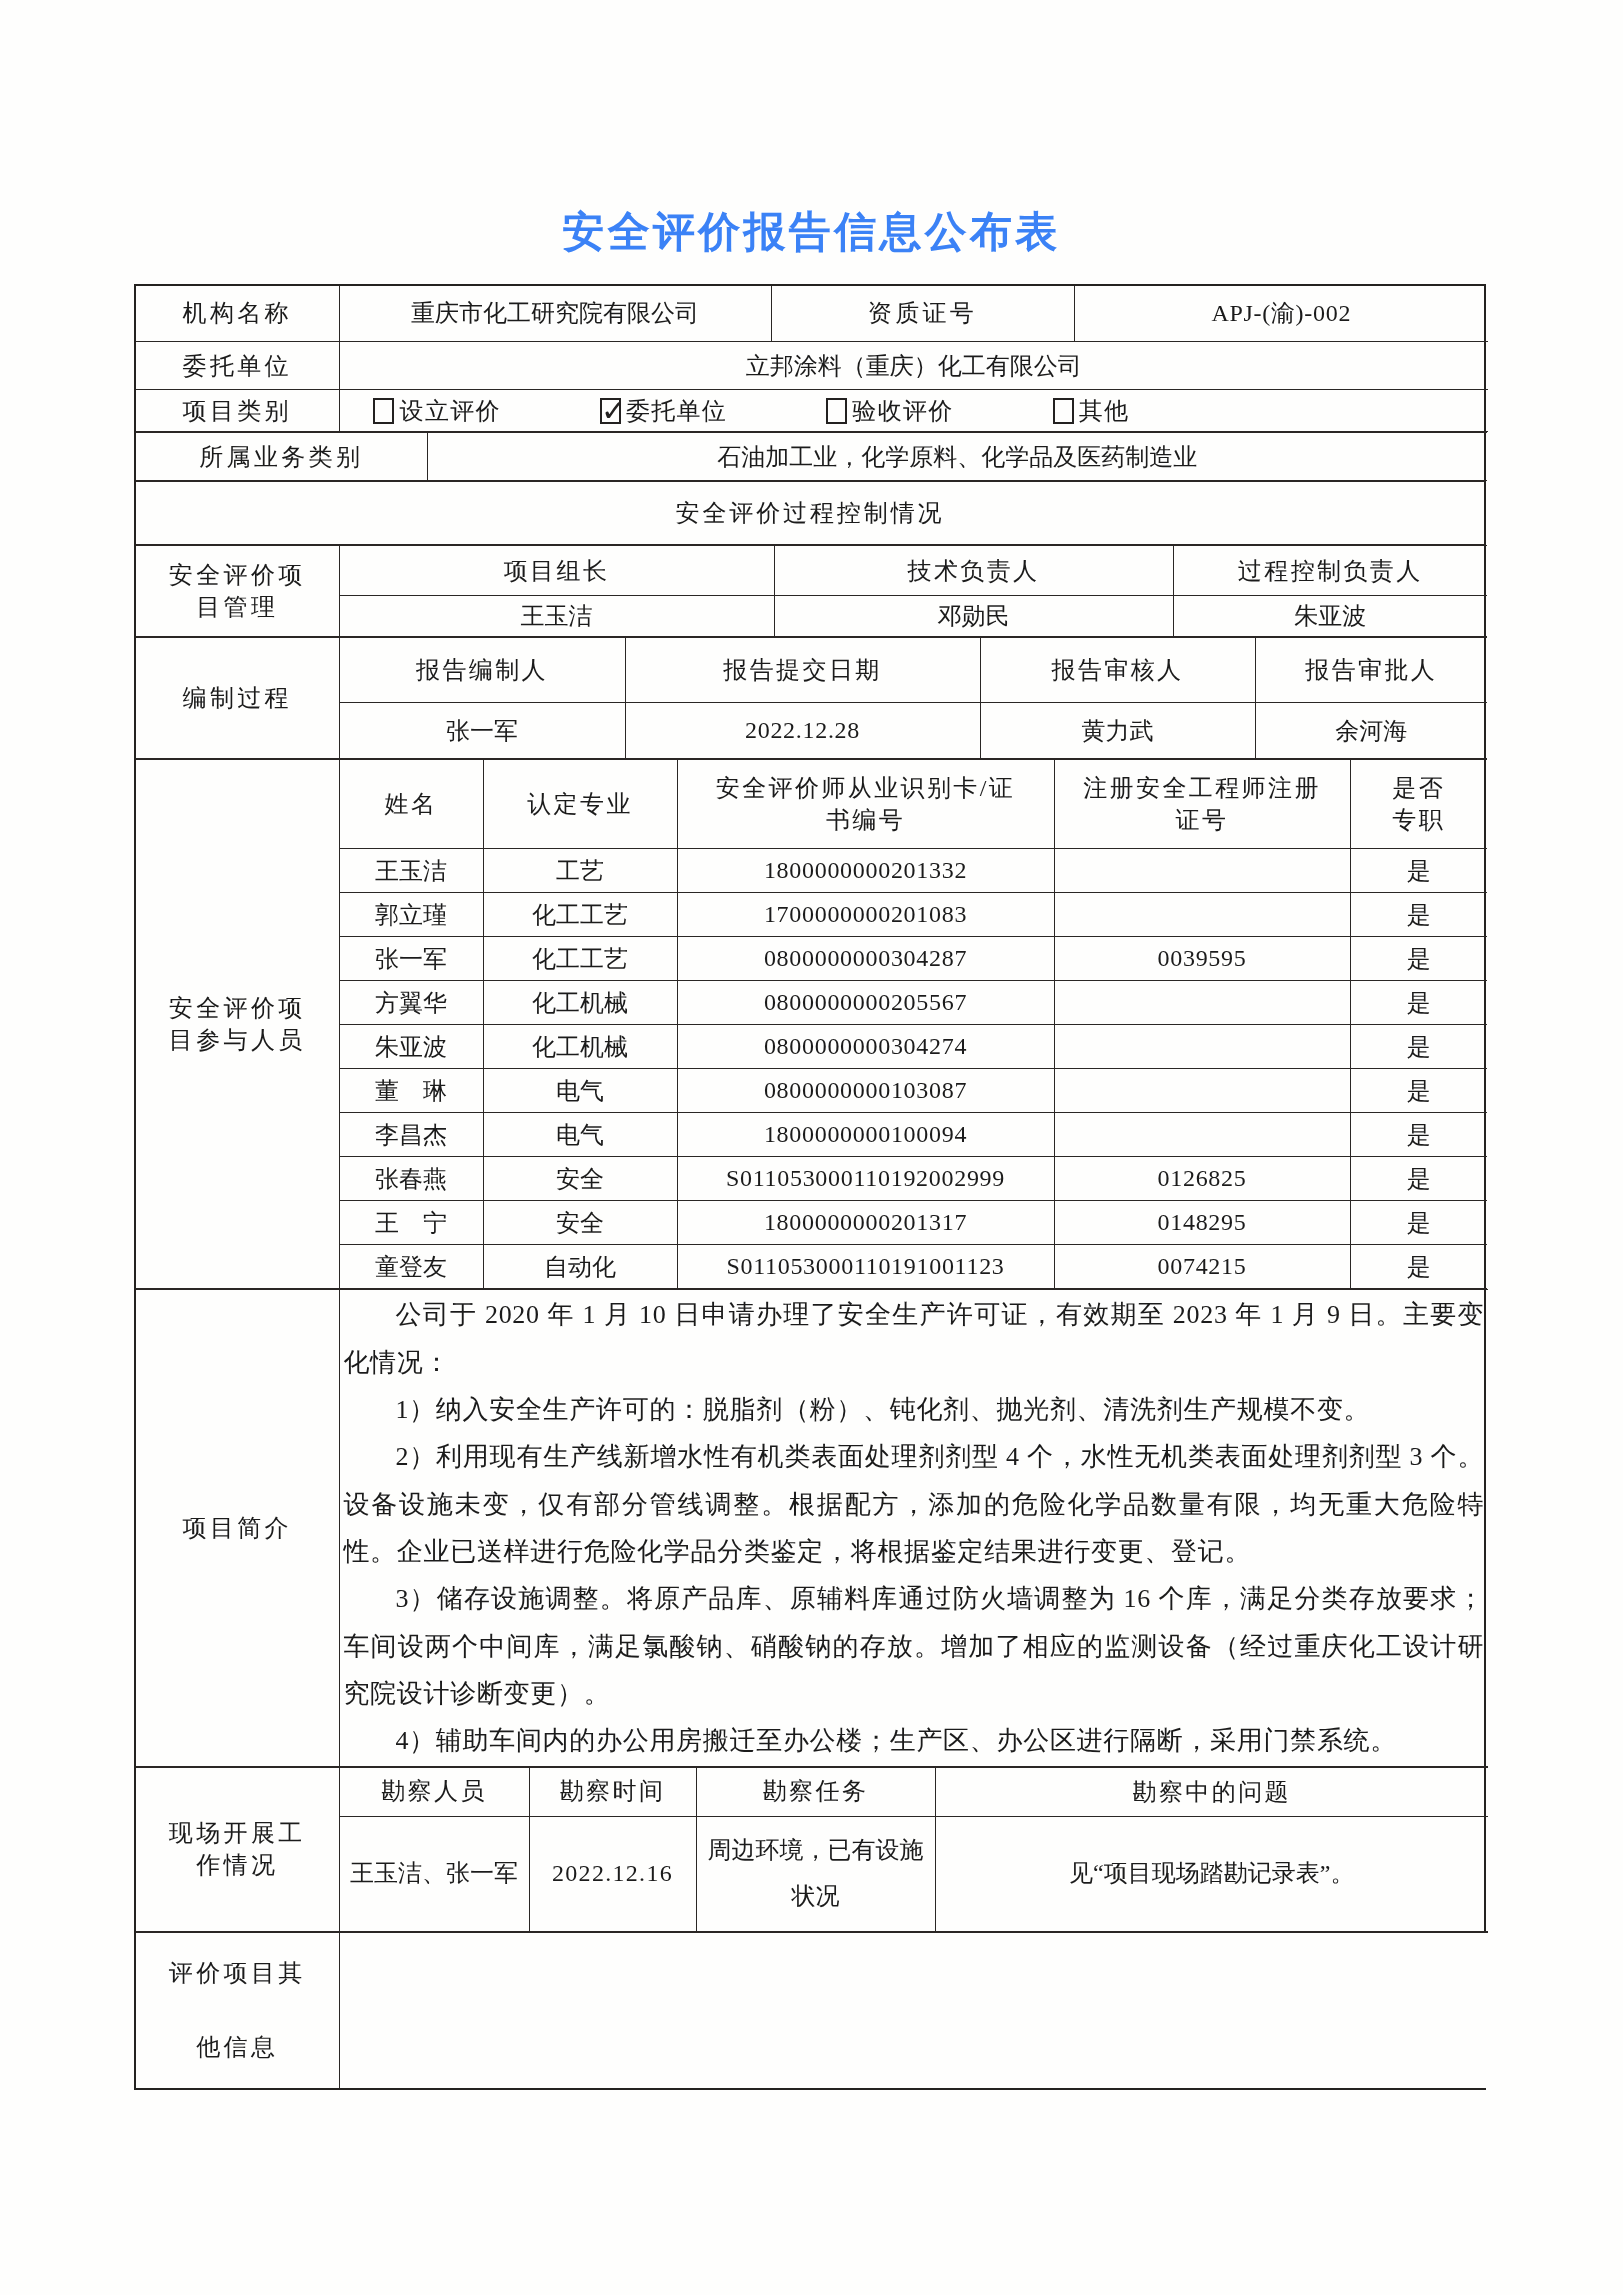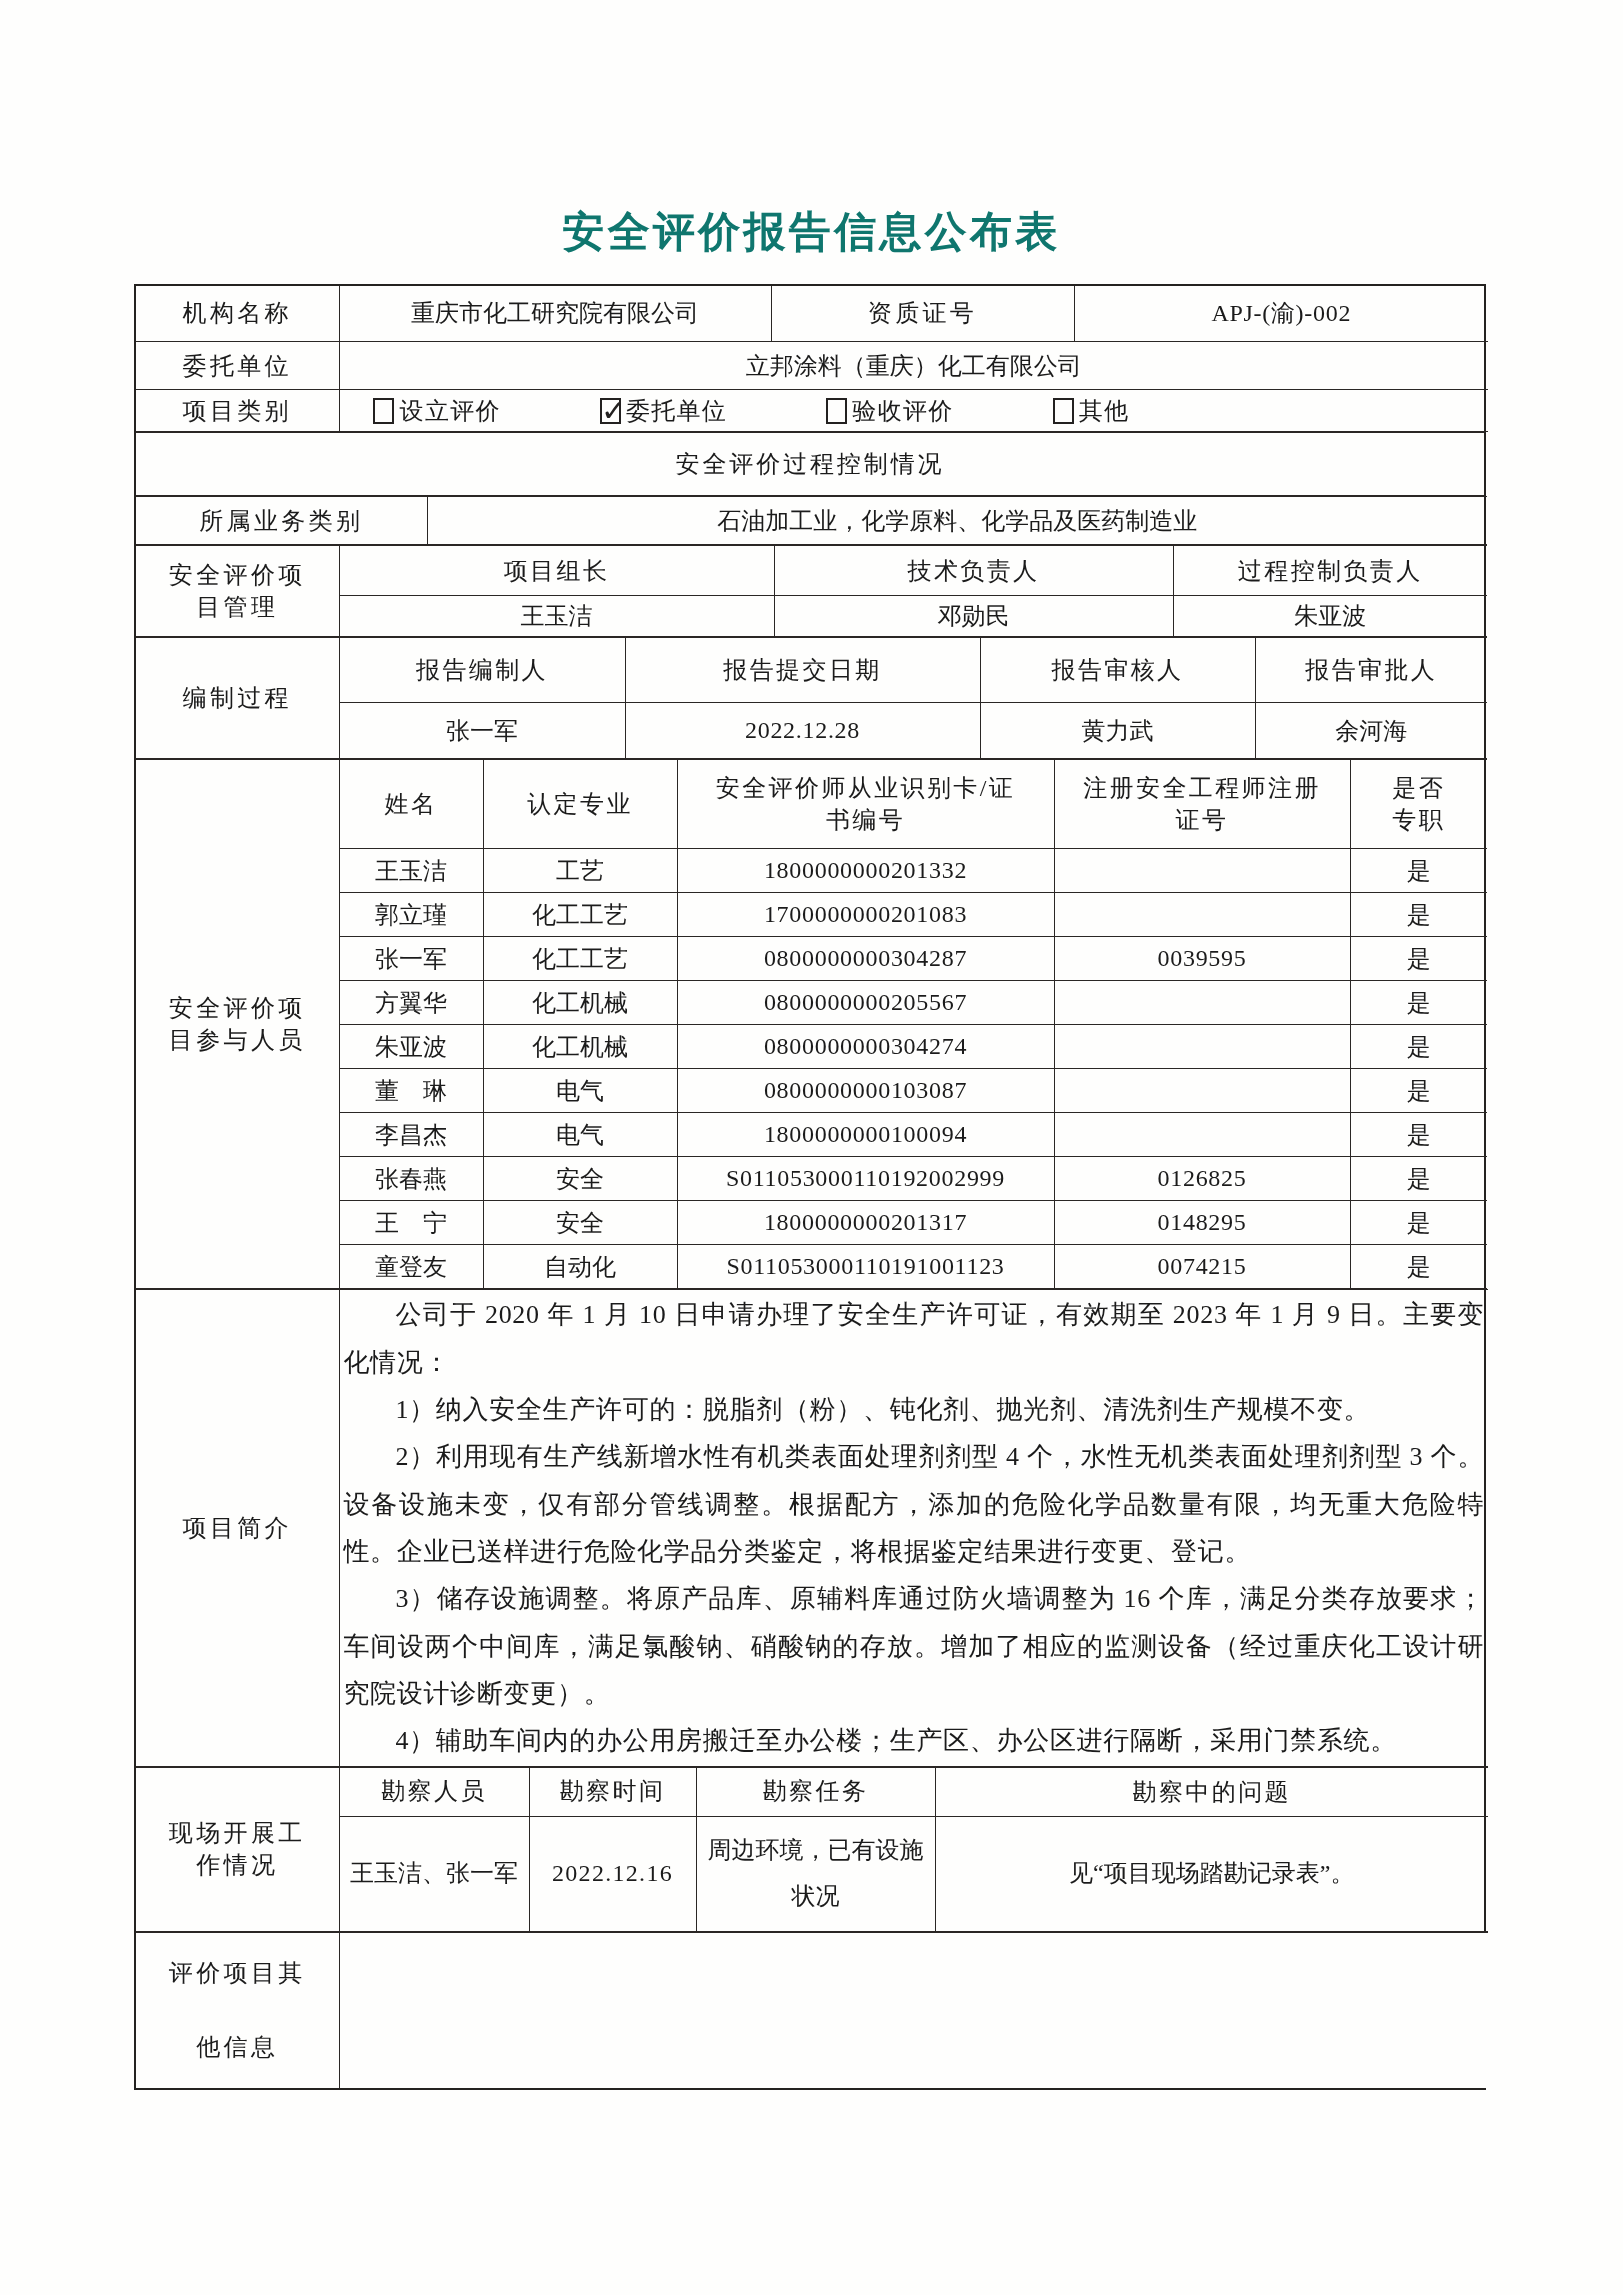--- a/index.html
+++ b/index.html
@@ -14,21 +14,21 @@
     color:#1b1b1b;
     overflow:hidden;
   }
   .doc-title{
     margin:0;
     padding-top:204px;
     text-align:center;
     font-size:42px;
     font-weight:bold;
     letter-spacing:3.3px;
-    color:#0f766e;
+    color:#3b82f6;
   }
   .doc-table{
     margin:23.6px 137px 0 134px;
     width:1352px;
     border:2px solid #242220;
     box-sizing:border-box;
   }
   table.sec{
     width:100%;
     border-collapse:collapse;
@@ -157,36 +157,36 @@
                   <span class="cb"></span>
                   <span>其他</span>
                 </span>
           </div>
         </td>
       </tr>
     </tbody>
       </table>
 
     <table class="sec">
-      <tbody>
-          <tr style="height:63px">
-        <td class="sectitle">安全评价过程控制情况</td>
-      </tr>
-    </tbody>
-      </table>
-
-    <table class="sec">
       <colgroup>
           <col style="width:291px">
           <col style="width:1060px">
         </colgroup>
       <tbody>
           <tr style="height:48px">
         <td class="lbl">所属业务类别</td>
         <td>石油加工业，化学原料、化学品及医药制造业</td>
+      </tr>
+    </tbody>
+      </table>
+
+    <table class="sec">
+      <tbody>
+          <tr style="height:63px">
+        <td class="sectitle">安全评价过程控制情况</td>
       </tr>
     </tbody>
       </table>
 
     <table class="sec">
       <colgroup>
           <col style="width:203px">
           <col style="width:435px">
           <col style="width:399px">
           <col style="width:314px">

